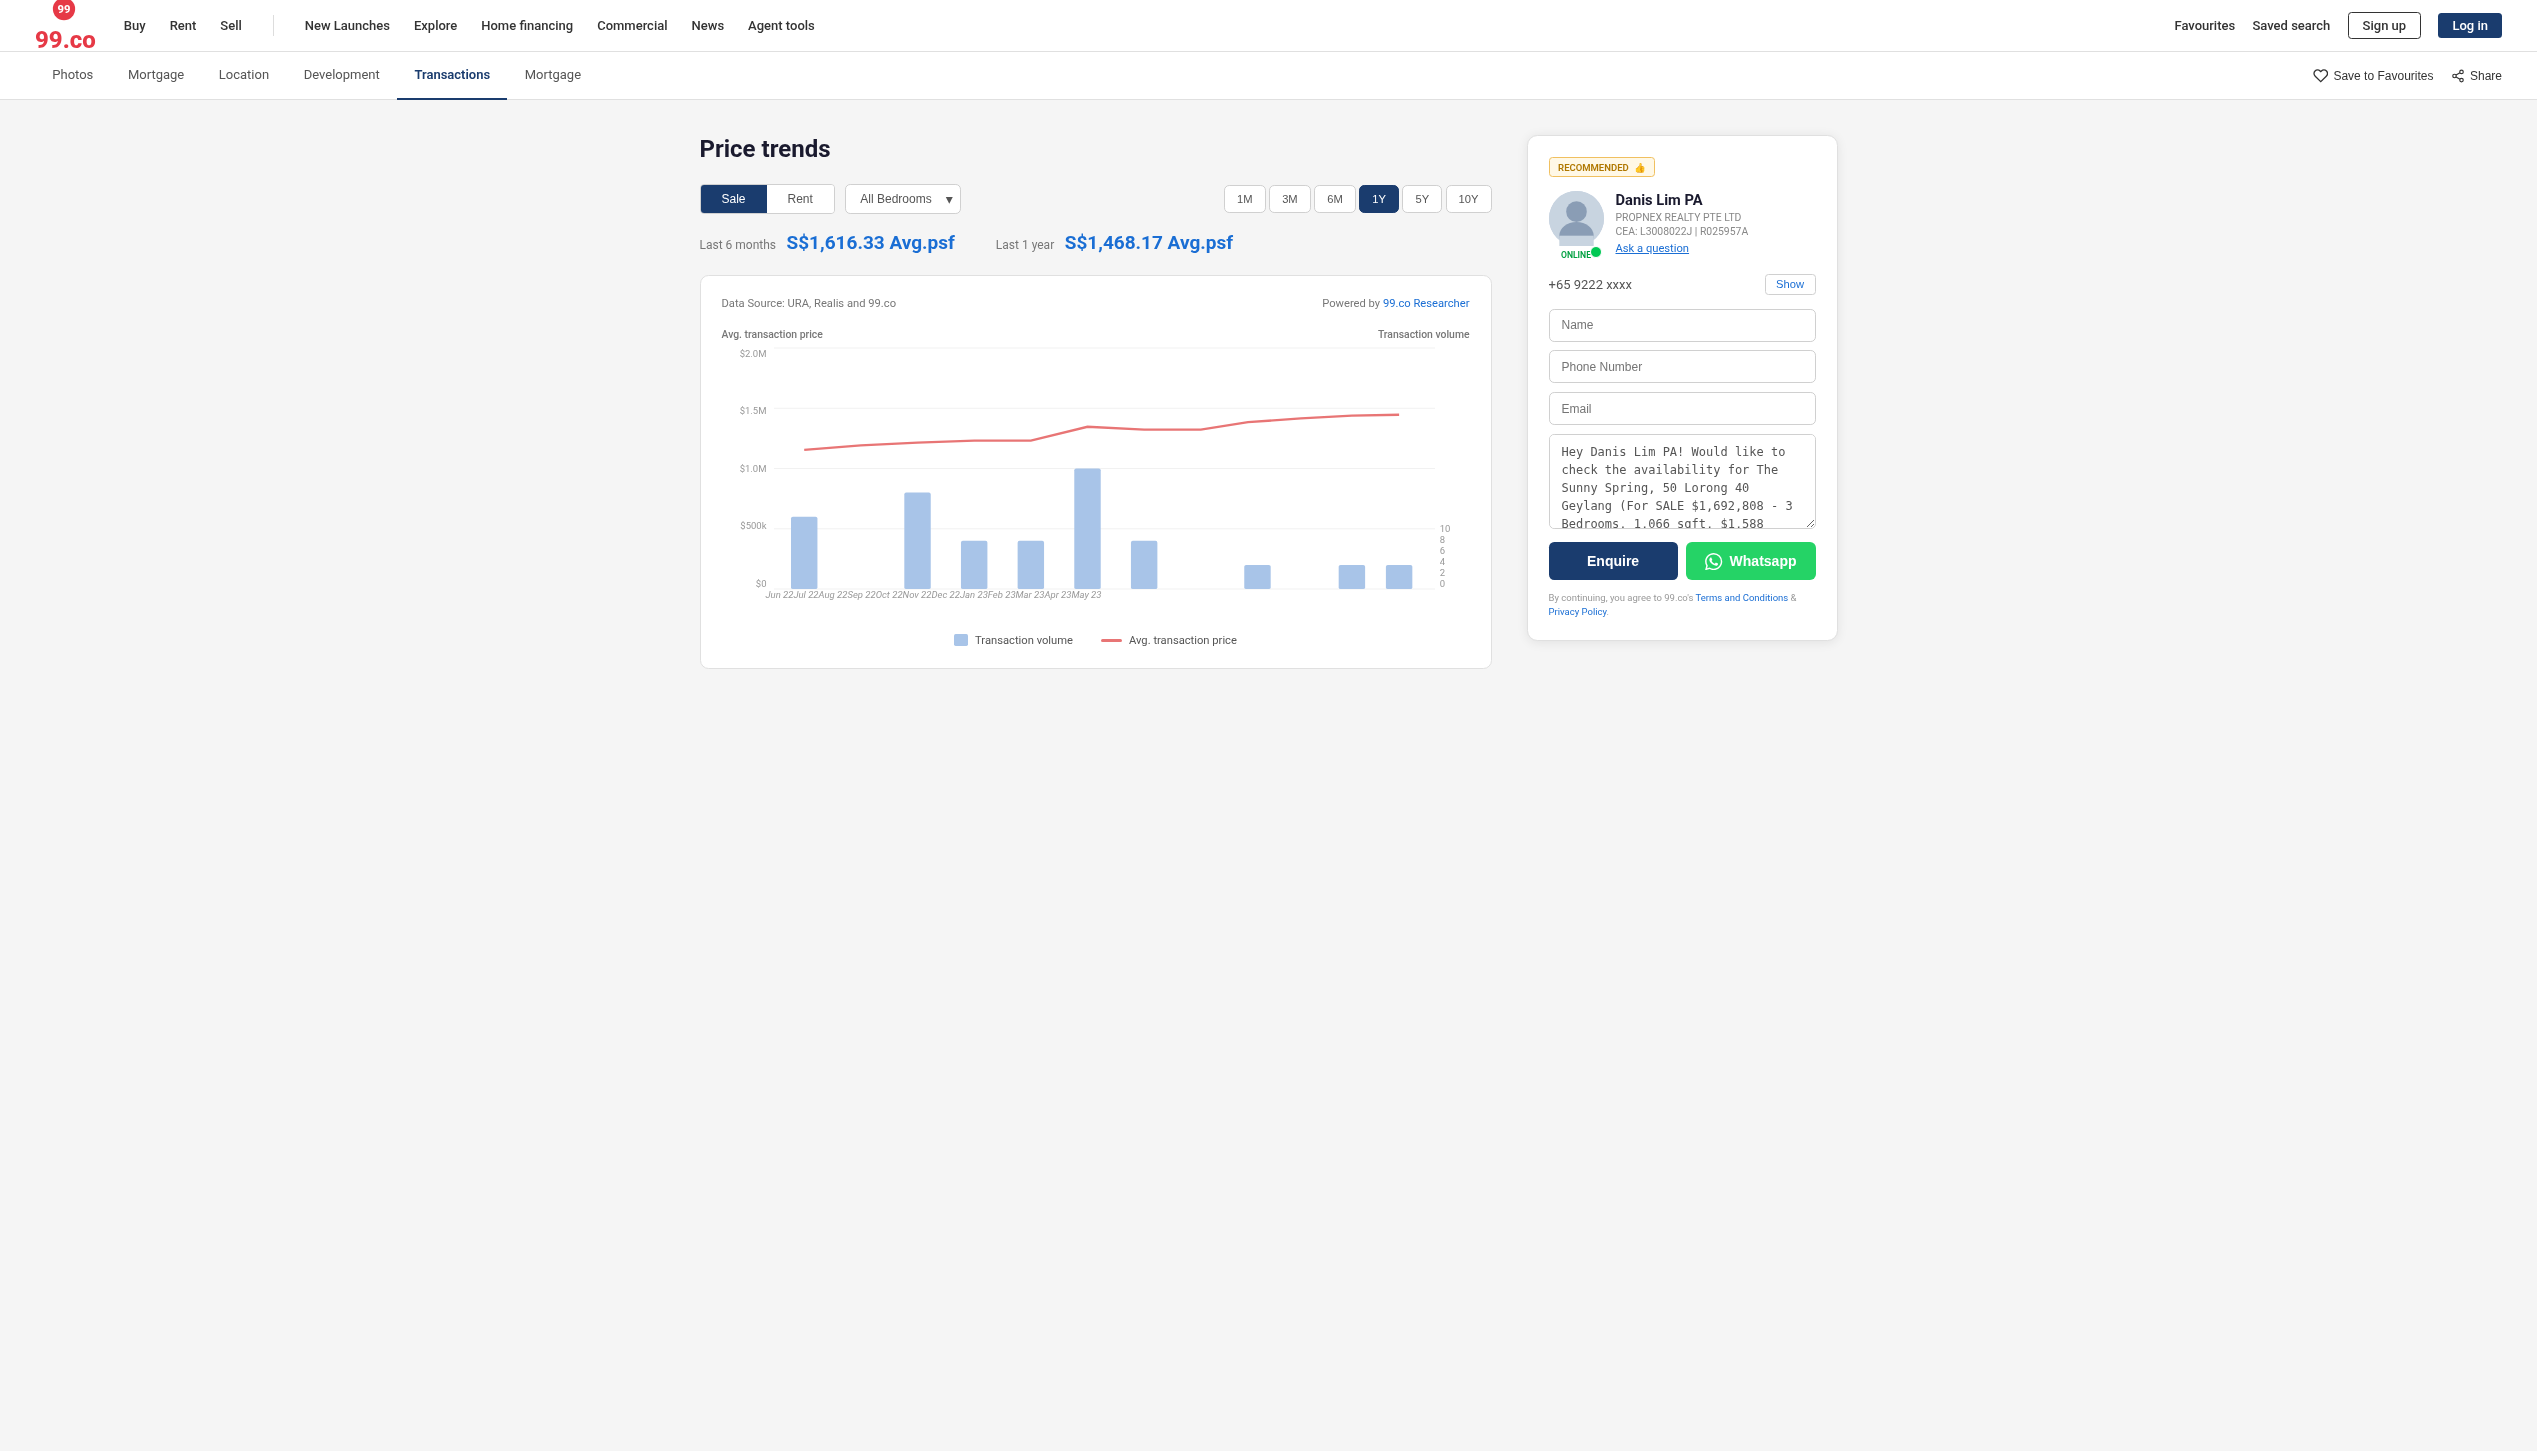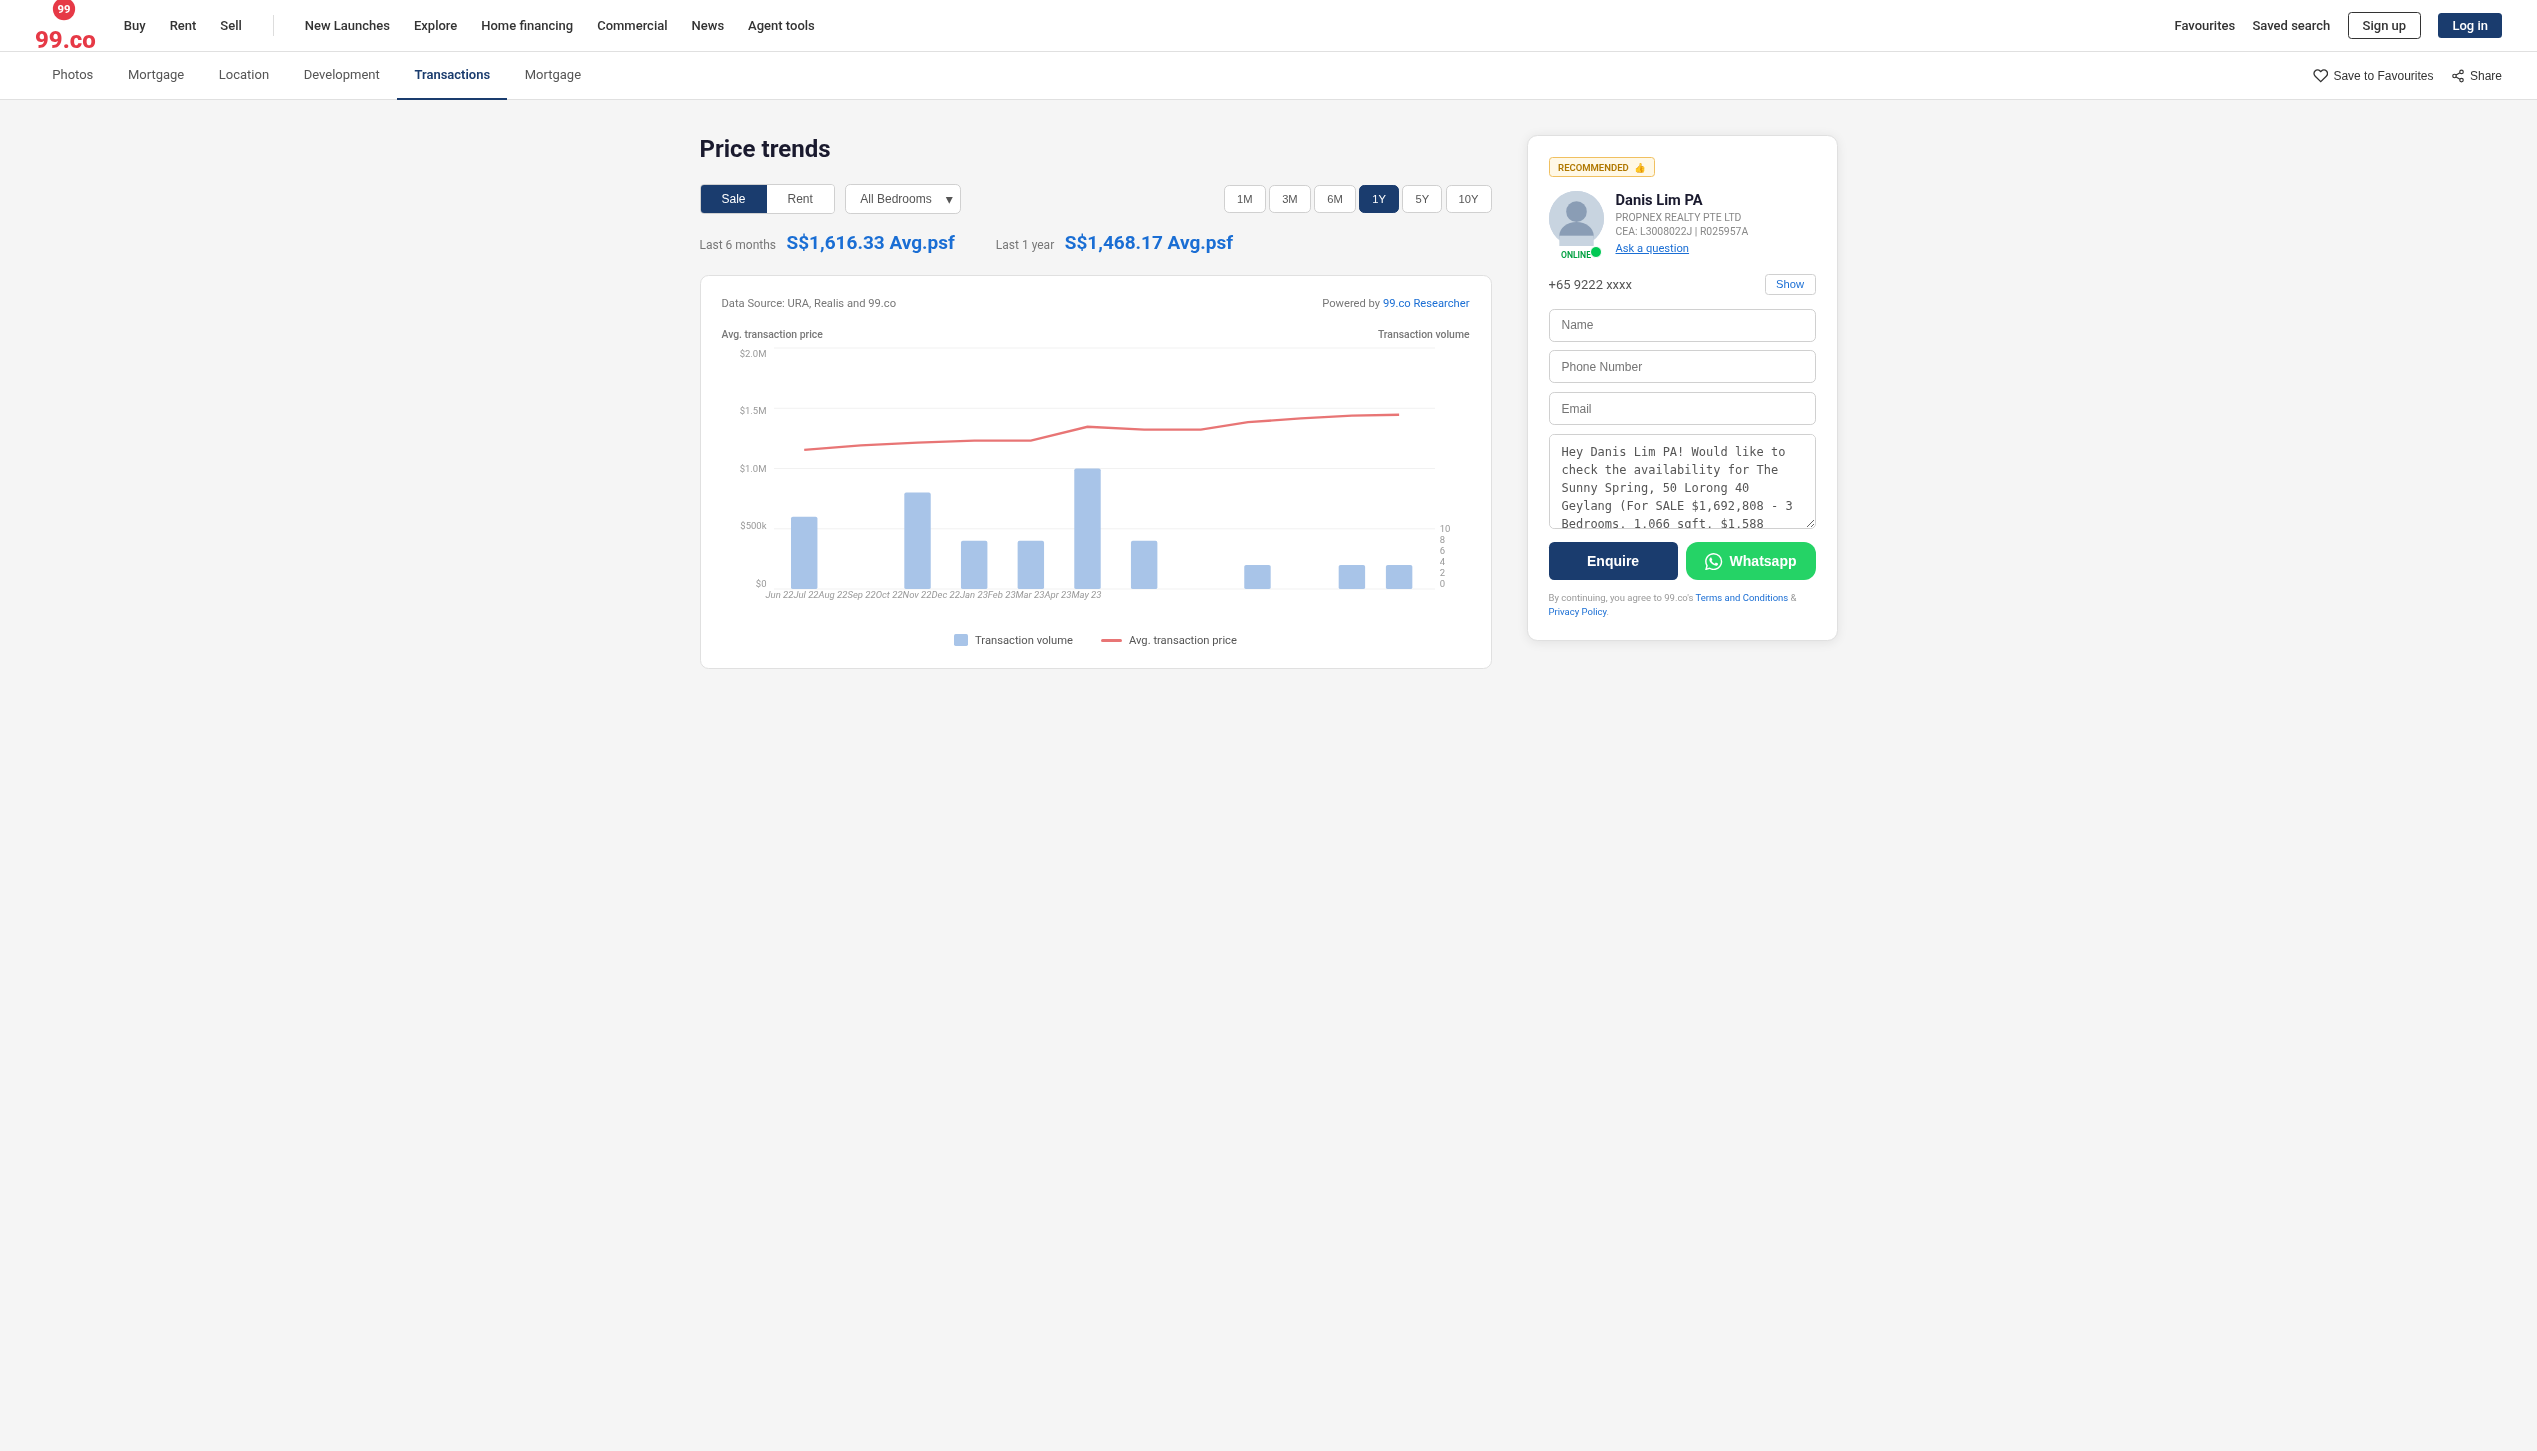--- a/index.html
+++ b/index.html
@@ -437,21 +437,21 @@
       padding: 10.4px;
       font-size: 14px;
       font-weight: 600;
       cursor: pointer;
     }
     .whatsapp-btn {
       flex: 1;
       background: #25d366;
       color: #fff;
       border: none;
-      border-radius: 12px;
+      border-radius: 6px;
       padding: 10.4px;
       font-size: 14px;
       font-weight: 600;
       cursor: pointer;
       display: flex;
       align-items: center;
       justify-content: center;
       gap: 7px;
     }
     .terms-text {

